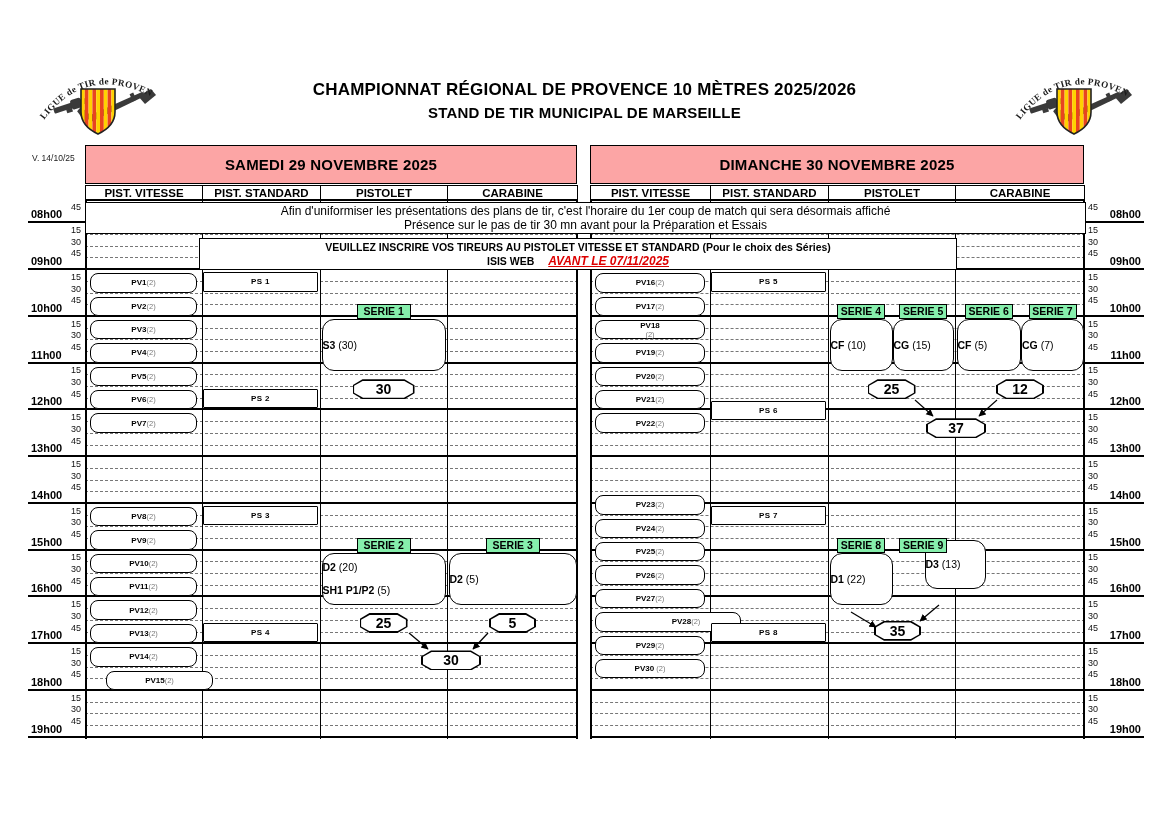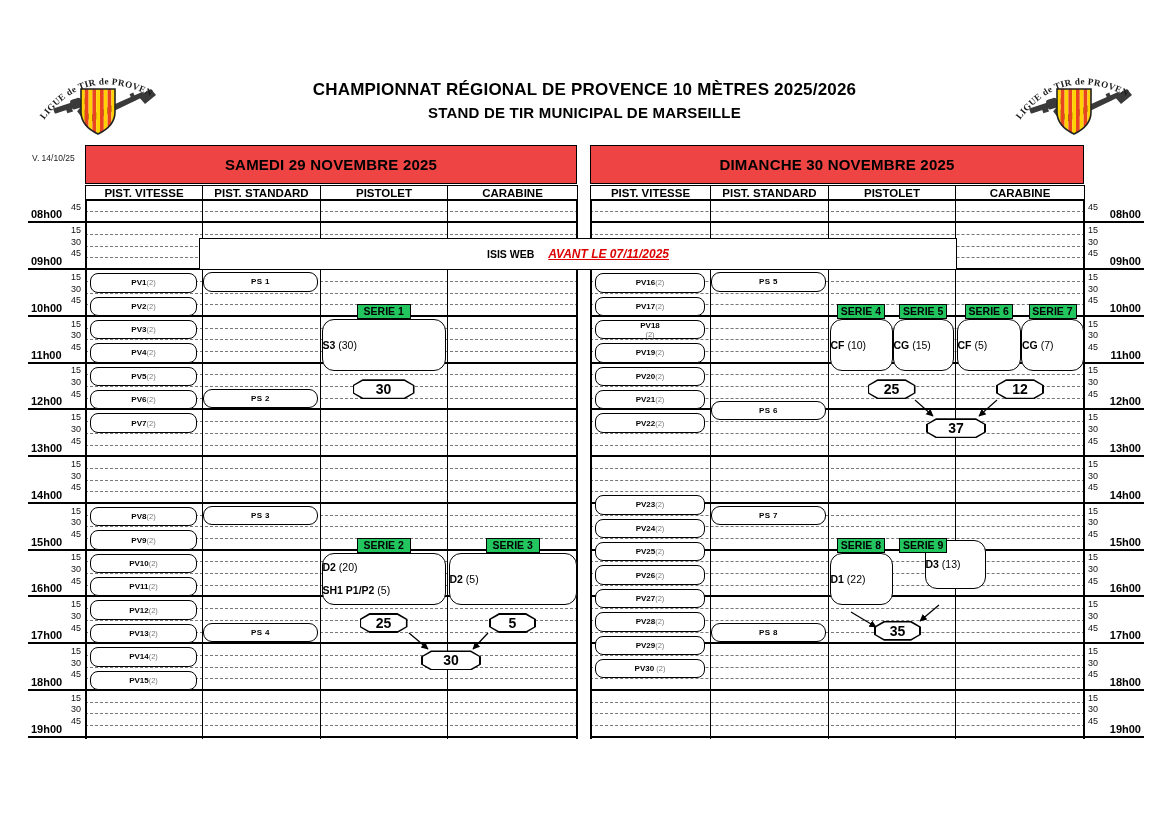--- a/index.html
+++ b/index.html
@@ -4,37 +4,37 @@
 <style>
   html,body{margin:0;padding:0;background:#fff;}
   #page{position:relative;width:1169px;height:826px;background:#fff;overflow:hidden;
         font-family:"Liberation Sans", sans-serif;color:#000;}
   .abs{position:absolute;}
   #title1{left:0;right:0;top:80px;text-align:center;font-size:17px;font-weight:bold;letter-spacing:.2px;}
   #title2{left:0;right:0;top:104px;text-align:center;font-size:15px;font-weight:bold;letter-spacing:.2px;}
   #version{left:32px;top:153px;font-size:8.5px;color:#222;}
   .logo{width:122px;height:82px;}
   #logoL{left:36px;top:60px;} #logoR{left:1012px;top:60px;}
-  .day-header{top:145px;height:37px;border:1.6px solid #000;background:#ef4444;
+  .day-header{top:145px;height:37px;border:1.6px solid #000;background:#fca5a5;
       display:flex;align-items:center;justify-content:center;font-size:15px;font-weight:bold;letter-spacing:.2px;}
   .colhead{top:185px;height:15px;border-top:1.2px solid #000;background:#fff;
       display:flex;align-items:center;justify-content:center;font-size:11.5px;font-weight:bold;}
   .hline{background:#000;height:2px;}
   .qline{border-top:1.2px dashed #777;height:0;}
   .hour-label{font-size:11px;font-weight:bold;border-bottom:2px solid #000;height:13px;line-height:13px;}
   .q-label{font-size:9px;color:#111;height:10px;line-height:10px;}
   .pvbox{border:1.3px solid #000;border-radius:8px;background:#fff;display:flex;align-items:center;justify-content:center;
       font-size:8px;font-weight:bold;z-index:2;}
   .pv-count{font-weight:normal;font-size:7.5px;color:#777;white-space:pre;}
-  .psbox{border:1.5px solid #000;border-radius:9px;background:#fff;display:flex;align-items:center;justify-content:center;
+  .psbox{border:1.5px solid #000;border-radius:1px;background:#fff;display:flex;align-items:center;justify-content:center;
       font-size:8px;font-weight:bold;letter-spacing:.4px;z-index:2;}
   .seriebox{border:1.6px solid #000;border-radius:12px;background:#fff;display:flex;flex-direction:column;
       align-items:flex-start;justify-content:center;gap:11px;z-index:2;font-size:10.5px;}
   .seriebox .b{font-weight:bold;} .seriebox .r{font-weight:normal;}
-  .serielabel{border:1.4px solid #000;background:#22c55e;height:13px;display:flex;align-items:center;justify-content:center;
+  .serielabel{border:1.4px solid #000;background:#86efac;height:13px;display:flex;align-items:center;justify-content:center;
       font-size:10.5px;font-weight:bold;z-index:3;}
   .plq{z-index:3;}
   .plq .outer{position:absolute;inset:0;background:#000;
       clip-path:polygon(10px 0,calc(100% - 10px) 0,100% 6px,100% calc(100% - 6px),calc(100% - 10px) 100%,10px 100%,0 calc(100% - 6px),0 6px);}
   .plq .inner{position:absolute;inset:1.6px;background:#fff;display:flex;align-items:center;justify-content:center;
       font-size:14px;font-weight:bold;
       clip-path:polygon(9px 0,calc(100% - 9px) 0,100% 5px,100% calc(100% - 5px),calc(100% - 9px) 100%,9px 100%,0 calc(100% - 5px),0 5px);}
   #noticeBox{left:85px;top:202px;width:999px;height:30px;border:1.2px solid #000;background:#fff;z-index:5;
       display:flex;flex-direction:column;align-items:center;justify-content:center;font-size:12px;line-height:14px;text-align:center;}
   #inscriptionBox{left:199px;top:238px;width:756px;height:30px;border:1.6px solid #000;background:#fff;z-index:5;
@@ -325,21 +325,21 @@
         <span class="pv-count">(2)</span>
       </div>
       <div class="abs pvbox" style="left: 90px; width: 105px; top: 623.86px; height: 17.38px;">
         <span>PV13</span>
         <span class="pv-count">(2)</span>
       </div>
       <div class="abs pvbox" style="left: 90px; width: 105px; top: 647.24px; height: 17.38px;">
         <span>PV14</span>
         <span class="pv-count">(2)</span>
       </div>
-      <div class="abs pvbox" style="left: 90px; width: 105px; top: 670.62px; height: 17.38px; text-align: right;">
+      <div class="abs pvbox" style="left: 106px; width: 105px; top: 670.62px; height: 17.38px; text-align: right;">
         <span>PV15</span>
         <span class="pv-count">(2)</span>
       </div>
       <div class="abs psbox" style="left: 203px; width: 113px; top: 272.16px; height: 17.38px;">PS 1</div>
       <div class="abs psbox" style="left: 203px; width: 113px; top: 389.06px; height: 17.38px;">PS 2</div>
       <div class="abs psbox" style="left: 203px; width: 113px; top: 505.96px; height: 17.38px;">PS 3</div>
       <div class="abs psbox" style="left: 203px; width: 113px; top: 622.86px; height: 17.38px;">PS 4</div>
       <div class="abs seriebox" style="left: 321.5px; width: 122.5px; top: 318.92px; height: 50.45px;">
         <div><span class="b">S3</span><span class="r"> (30)</span></div>
       </div>
@@ -467,21 +467,21 @@
         <span class="pv-count">(2)</span>
       </div>
       <div class="abs pvbox" style="left: 595px; width: 108px; top: 565.41px; height: 17.38px;">
         <span>PV26</span>
         <span class="pv-count">(2)</span>
       </div>
       <div class="abs pvbox" style="left: 595px; width: 108px; top: 588.79px; height: 17.38px;">
         <span>PV27</span>
         <span class="pv-count">(2)</span>
       </div>
-      <div class="abs pvbox" style="left: 595px; width: 108px; top: 612.17px; height: 17.38px;">
+      <div class="abs pvbox" style="left: 595px; width: 108px; top: 612.17px; height: 17.38px; padding-left: 36px;">
         <span>PV28</span>
         <span class="pv-count">(2)</span>
       </div>
       <div class="abs pvbox" style="left: 595px; width: 108px; top: 635.55px; height: 17.38px;">
         <span>PV29</span>
         <span class="pv-count">(2)</span>
       </div>
       <div class="abs pvbox" style="left: 595px; width: 108px; top: 658.93px; height: 17.38px;">
         <span>PV30</span>
         <span class="pv-count"> (2)</span>
@@ -525,22 +525,27 @@
       <div class="abs plq" style="left: 926px; width: 60px; top: 418.233px; height: 20px;">
         <div class="outer"></div>
         <div class="inner">37</div>
       </div>
       <div class="abs plq" style="left: 874px; width: 47px; top: 620.86px; height: 20px;">
         <div class="outer"></div>
         <div class="inner">35</div>
       </div>
     </div>
 
+  <div id="noticeBox" class="abs">
+    <div>Afin d'uniformiser les présentations des plans de tir, c'est l'horaire du 1er coup de match qui sera désormais affiché</div>
+    <div>Présence sur le pas de tir 30 mn avant pour la Préparation et Essais</div>
+  </div>
 
   <div id="inscriptionBox" class="abs">
+    <div id="inscLine1">VEUILLEZ INSCRIRE VOS TIREURS AU PISTOLET VITESSE ET STANDARD (Pour le choix des Séries)</div>
     <div id="inscLine2">
       <span>ISIS WEB</span><span id="inscDeadline" style="color: rgb(221, 0, 0);">AVANT LE 07/11/2025</span>
     </div>
   </div>
 
   <svg id="arrowsvg" class="abs" width="1169" height="826">
     <defs>
       <marker id="ah" markerWidth="7" markerHeight="7" refX="5.5" refY="3" orient="auto">
         <path d="M0,0 L6,3 L0,6 Z" fill="#000"></path>
       </marker>

